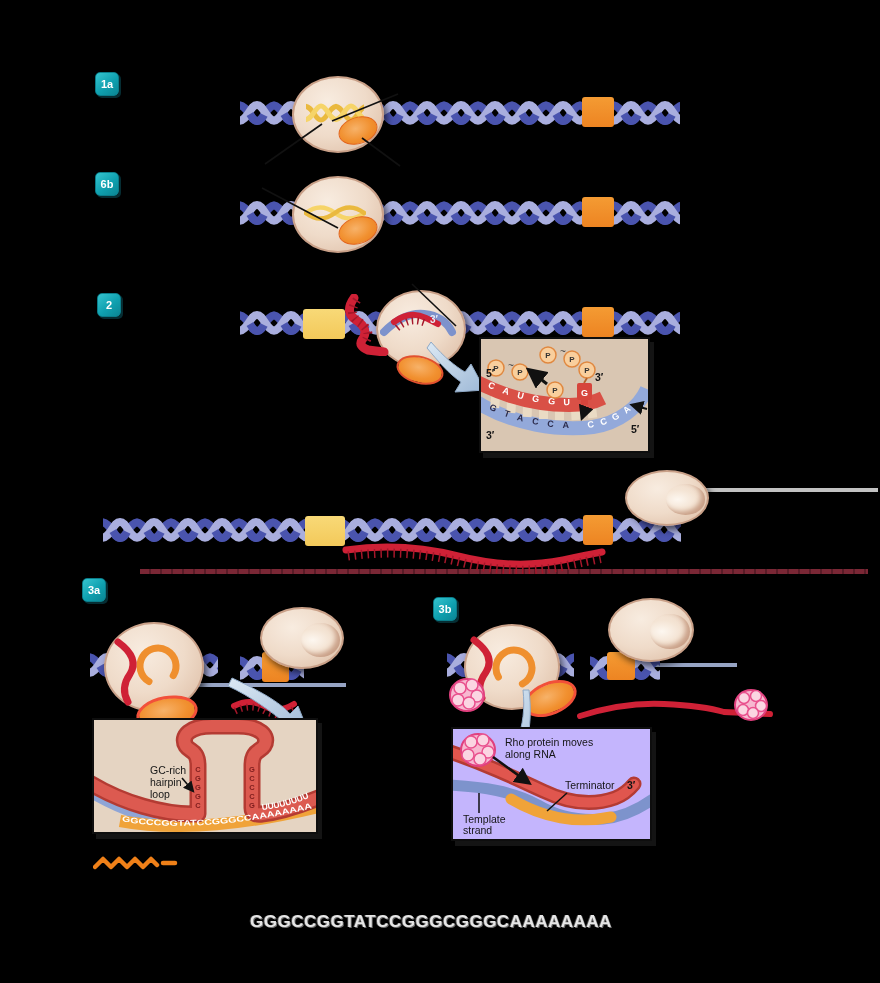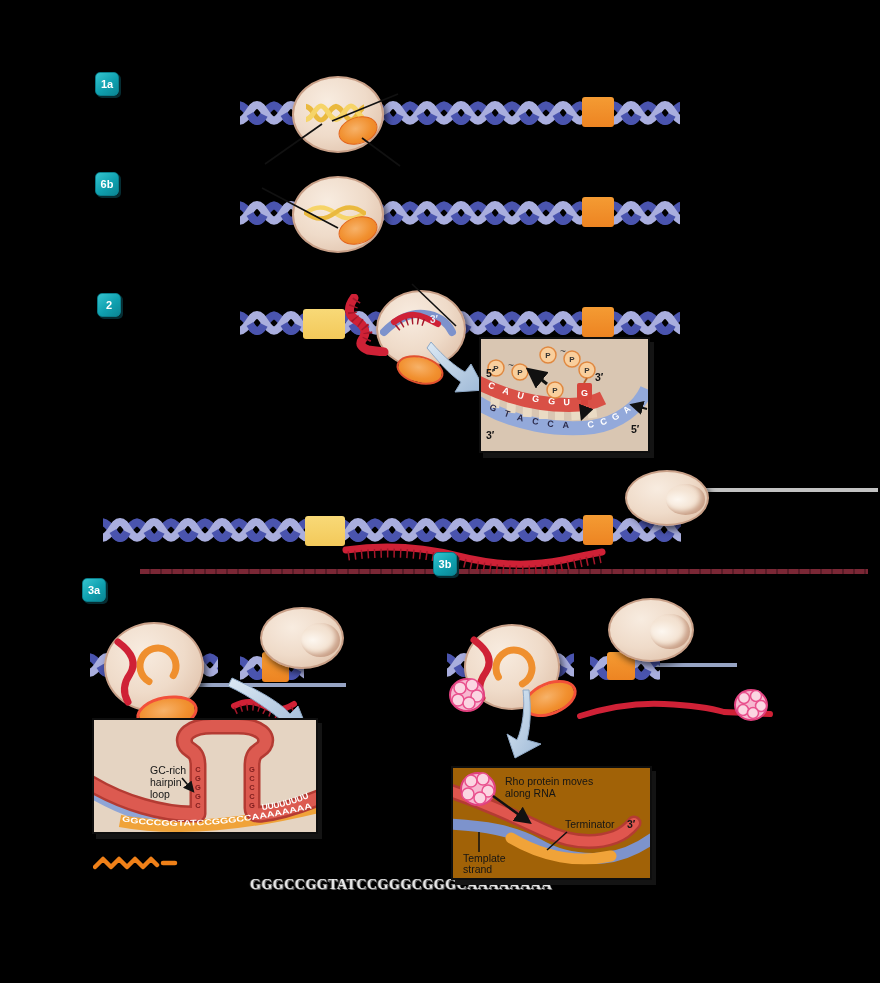--- a/index.html
+++ b/index.html
@@ -23,22 +23,22 @@
   .promoter{background:linear-gradient(180deg,#f8d977 0%,#f3c95a 100%);}
   .terminator{background:linear-gradient(180deg,#f49b33 0%,#ed8422 100%);}
   
   .inset{background:#e0cdba;border:2.5px solid #0e0e0e;box-shadow:4px 5px 0 #141414;z-index:5;}
   .inset-label{color:#151515;font-size:10.5px;line-height:12px;}
   
   .sigma{border-radius:50%;background:radial-gradient(ellipse at 45% 40%,#f7b269 0%,#f1902f 55%,#e97a1e 100%);
          border:1.5px solid #e2651d;z-index:5;}
   .sigma.ringed{border:3px solid #f2503a;}
   .prime-light{color:#e9e9f4;font-weight:bold;font-size:10px;z-index:6;}
-  .seq-footer{color:#e6e6e6;font-family:Liberation Serif, serif;font-weight:bold;font-size:14px;
-              letter-spacing:.5px;text-shadow:1px 1px 0 #6d6d6d,-1px 0 0 #4a4a4a;z-index:3;}
+  .seq-footer{color:#e6e6e6;font-family:Liberation Sans, sans-serif;font-weight:bold;font-size:17px;
+              letter-spacing:.5px;text-shadow:1px 1px 0 #6d6d6d,-1px 0 0 #4a4a4a;z-index:3;margin-top:35px;}
   svg text{font-family:"Liberation Sans",sans-serif;}
   .svgtxt{font-size:10.5px;fill:#151515;}
 </style>
 </head>
 <body>
 
 <div id="stage">
 
   <svg class="abs" width="0" height="0" style="left:0;top:0">
     <defs>
@@ -269,21 +269,21 @@
       </text>
       <g class="inset-label" font-size="10.5" fill="#151515">
         <text x="56" y="54">GC-rich</text>
         <text x="56" y="66">hairpin</text>
         <text x="56" y="78">loop</text>
       </g>
       <line x1="88" y1="58" x2="99" y2="71" stroke="#111" stroke-width="1.6" marker-end="url(#arrB)"></line>
     </svg>
   </div>
 
-  <div class="abs badge" style="left:433px;top:552px">
+  <div class="abs badge" style="left:433px;top:597px">
       <span>3b</span>
     </div>
 
   <svg class="abs" style="left:447px;top:650px;z-index:2" width="38" height="30">
     <rect width="38" height="30" fill="url(#helixP)"></rect>
     </svg>
   <svg class="abs" style="left:540px;top:650px;z-index:2" width="34" height="30">
     <rect width="34" height="30" fill="url(#helixP)"></rect>
     </svg>
 
@@ -319,21 +319,21 @@
   </svg>
   <svg class="abs" style="left:730px;top:684px;z-index:6" width="42" height="42">
     <ellipse cx="21" cy="21" rx="16" ry="15" fill="#f7b8d0" stroke="#e0407e" stroke-width="2"></ellipse>
     <circle cx="14" cy="14" r="5.5" fill="#fbd5e2" stroke="#e9518e" stroke-width="1.5"></circle>
     <circle cx="26" cy="12" r="5.5" fill="#fbd5e2" stroke="#e9518e" stroke-width="1.5"></circle>
     <circle cx="31" cy="22" r="5.5" fill="#fbd5e2" stroke="#e9518e" stroke-width="1.5"></circle>
     <circle cx="13" cy="26" r="5.5" fill="#fbd5e2" stroke="#e9518e" stroke-width="1.5"></circle>
     <circle cx="23" cy="29" r="5.5" fill="#fbd5e2" stroke="#e9518e" stroke-width="1.5"></circle>
   </svg>
 
-  <div class="abs inset" style="left:451px;top:766px;width:197px;height:110px;background:#a16207">
+  <div class="abs inset" style="left:451px;top:727px;width:197px;height:110px;background:#c4b5fd">
     <svg width="197" height="110" viewBox="0 0 197 110">
       <path d="M-6,56 C30,58 60,62 85,76 C105,88 125,92 150,90 C170,88 186,80 200,70" fill="none" stroke="#7d93cc" stroke-width="11"></path>
       <path d="M58,70 C90,89 125,95 158,88" fill="none" stroke="#f0a339" stroke-width="11" stroke-linecap="round"></path>
       <path d="M-6,22 C30,34 60,48 90,62 C115,74 140,77 162,69 C170,66 176,61 181,55" fill="none" stroke="#b43b33" stroke-width="15" stroke-linecap="round"></path>
       <path d="M-6,22 C30,34 60,48 90,62 C115,74 140,77 162,69 C170,66 176,61 181,55" fill="none" stroke="#e0564e" stroke-width="10" stroke-linecap="round"></path>
       <g>
         <ellipse cx="25" cy="21" rx="17" ry="16" fill="#f7b8d0" stroke="#e0407e" stroke-width="2"></ellipse>
         <circle cx="18" cy="13" r="6" fill="#fbd5e2" stroke="#e9518e" stroke-width="1.5"></circle>
         <circle cx="30" cy="11" r="6" fill="#fbd5e2" stroke="#e9518e" stroke-width="1.5"></circle>
         <circle cx="35" cy="23" r="6" fill="#fbd5e2" stroke="#e9518e" stroke-width="1.5"></circle>

